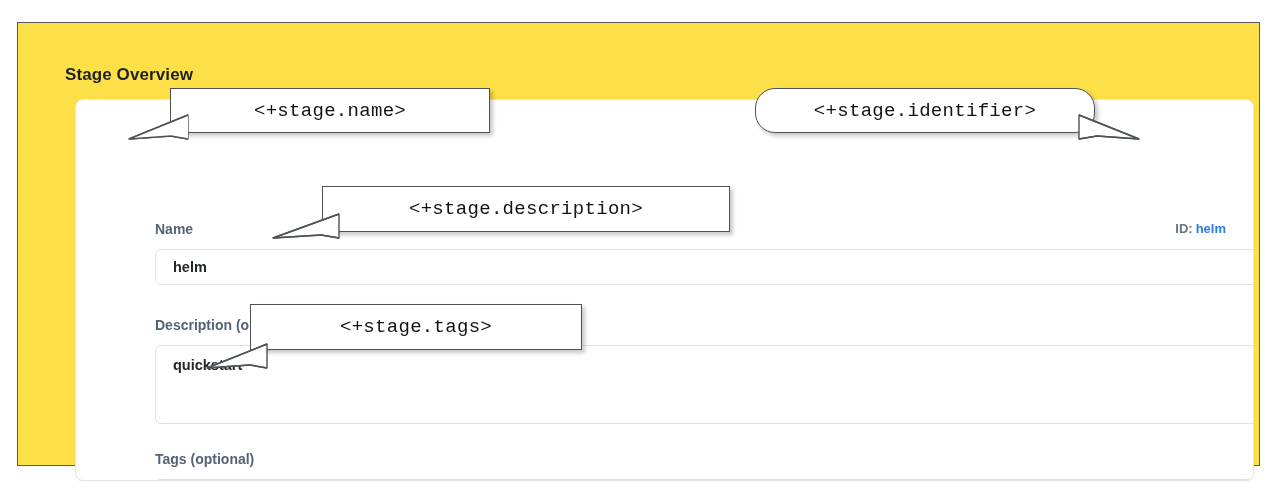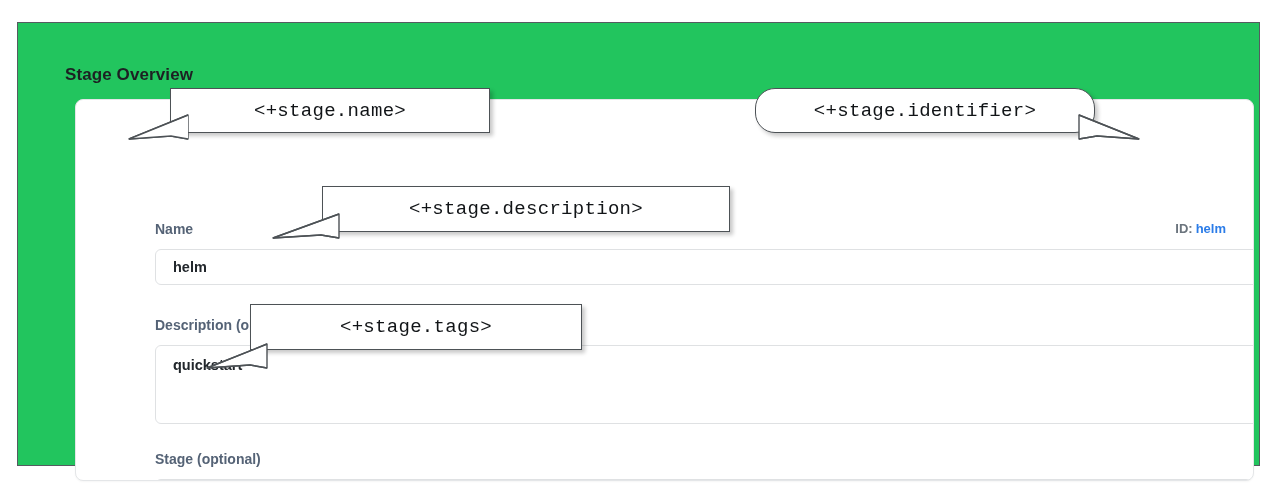--- a/index.html
+++ b/index.html
@@ -16,21 +16,21 @@
   }
 
   
   #outer-frame {
     position: absolute;
     left: 17px;
     top: 22px;
     width: 1243px;
     height: 444px;
     border: 1.5px solid #555b60;
-    background: #22c55e;
+    background: #fde047;
     box-sizing: border-box;
   }
 
   
   #page-title {
     position: absolute;
     left: 47px;
     top: 42px;
     font-size: 17px;
     font-weight: bold;
@@ -159,21 +159,21 @@
     <div id="stage-id">
       <span>ID:</span><span class="id-value">helm</span>
     </div>
 
     <div class="field-label" id="desc-label">Description (optional)</div>
     <div class="text-input" id="desc-input">
       <span>quickstart</span>
 
     </div>
 
-    <div class="field-label" id="tags-label">Stage (optional)</div>
+    <div class="field-label" id="tags-label">Tags (optional)</div>
     <div class="text-input" id="tags-input">
       
     </div>
 
   </div>
 </div>
 
 <div class="callout" id="callout-name">&lt;+stage.name&gt;</div>
 <svg class="callout-tail" id="callout-name-tail" viewBox="0 0 60 26">
   <path d="M 60 1 L 60 25 L 43 22 L 1 25 Z" fill="#ffffff" stroke="#4d5256" stroke-width="1.4" stroke-linejoin="round"></path>

